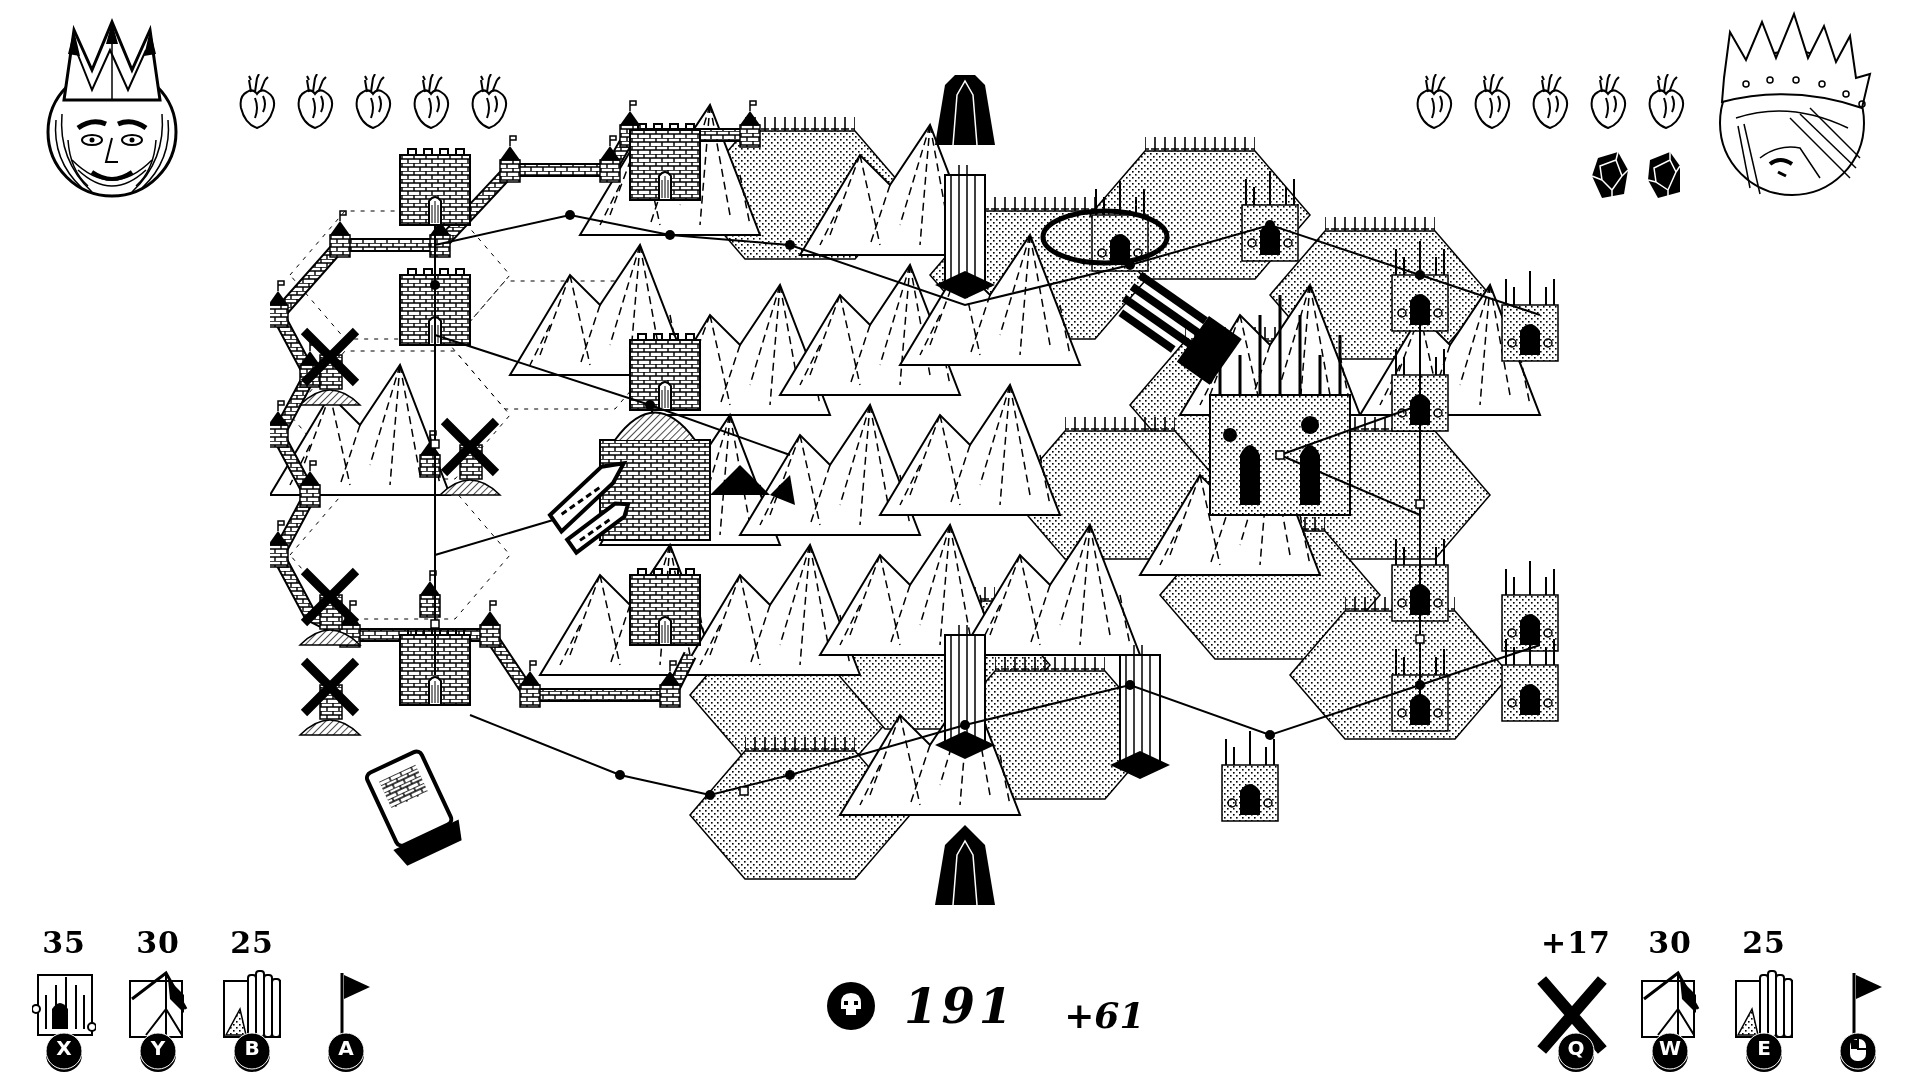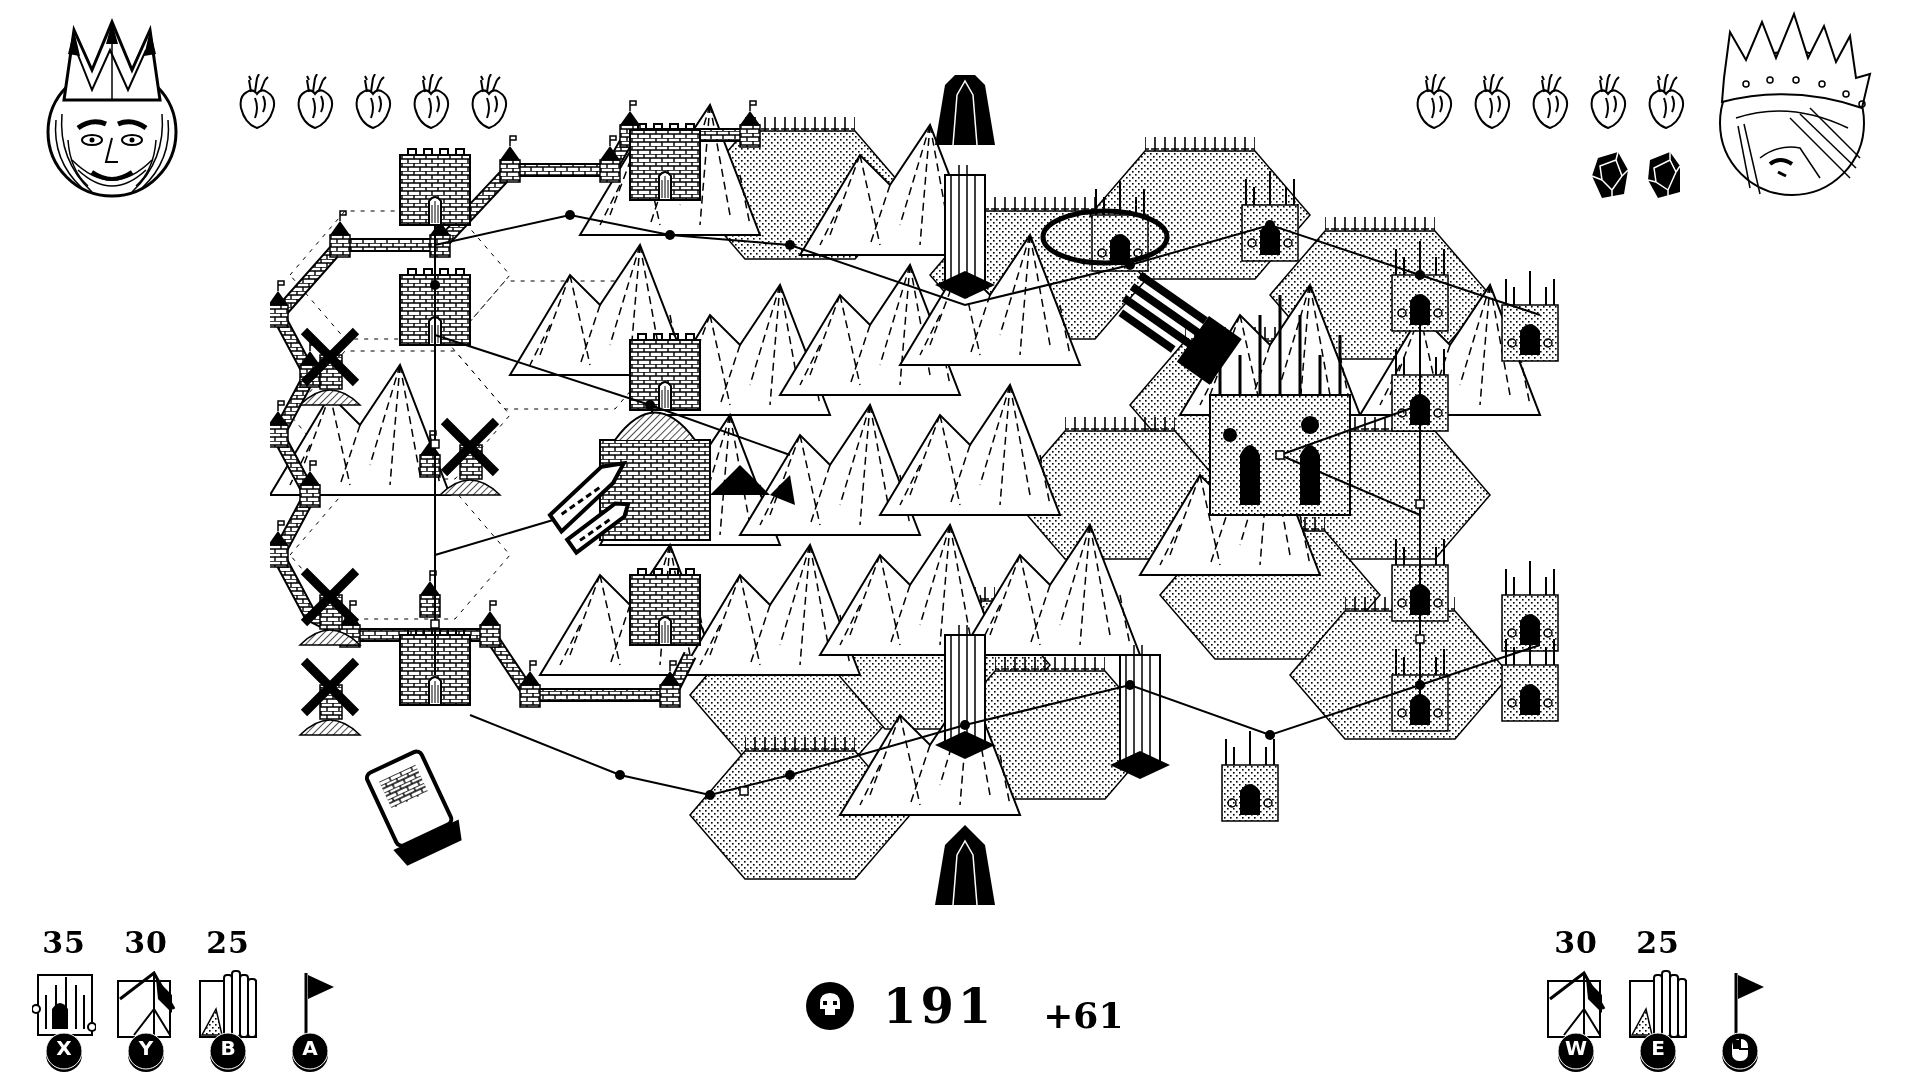--- a/index.html
+++ b/index.html
@@ -17,30 +17,30 @@
 
   
   .gems { position: absolute; display: flex; gap: 14px; top: 150px; left: 1590px; }
   .gem { width: 40px; height: 50px; }
 
   
   .map { position: absolute; left: 270px; top: 75px; width: 1380px; height: 870px; }
   .map svg { width: 100%; height: 100%; }
 
   
-  .hud-group { position: absolute; top: 925px; display: flex; gap: 2px; }
+  .hud-group { position: absolute; top: 925px; display: flex; gap: 14px; }
   .slot { position: relative; width: 80px; height: 150px; }
   .slot .cost { position: absolute; top: 0; left: 0; width: 80px; text-align: center;
     font-family: "DejaVu Serif", serif; font-size: 30px; font-weight: bold; letter-spacing: 1px; }
   .slot .card { position: absolute; top: 44px; left: 8px; width: 64px; height: 72px; }
   .slot .key { position: absolute; top: 104px; left: 20px; width: 40px; height: 44px; }
   .key-label { position: absolute; top: 111px; left: 20px; width: 40px; text-align: center;
     color: #fff; font-family: "DejaVu Sans", sans-serif; font-weight: bold; font-size: 20px; }
 
-  .score { position: absolute; top: 975px; left: 805px; display: flex; align-items: center; gap: 28px; }
+  .score { position: absolute; top: 975px; left: 826px; display: flex; align-items: center; gap: 28px; font-style: italic; }
   .skull-badge { width: 50px; height: 50px; }
   .score-value { font-family: "DejaVu Serif", serif; font-weight: bold; font-size: 48px; letter-spacing: 4px; }
   .score-delta { font-family: "DejaVu Serif", serif; font-weight: bold; font-size: 36px; margin-left: 20px; margin-top: 19px; }
 </style>
 </head>
 <body>
 
 <div class="portrait" style="left:22px; top:10px;">
   <svg viewBox="0 0 180 190">
     <circle cx="90" cy="122" r="64" fill="#fff" stroke="#000" stroke-width="3"></circle>
@@ -463,20 +463,30 @@
     <path d="M15 22 Q15 12 25 12 Q35 12 35 22 L35 28 L30 28 L30 34 L20 34 L20 28 L15 28 Z" fill="#fff"></path>
     <rect x="18" y="20" width="4" height="4" fill="#000"></rect>
       <rect x="28" y="20" width="4" height="4" fill="#000"></rect>
   </svg>
   <span class="score-value">191</span>
   <span class="score-delta">+61</span>
 </div>
 
 <div class="hud-group" style="left:1536px;">
   <div class="slot">
+    <div class="cost">+17</div>
+    <svg class="card" viewBox="0 0 64 72" style="left:-6px; top:48px; width:84px; height:84px;">
+      <path d="M6 6 L58 66 M58 6 L6 66" stroke="#000" stroke-width="10"></path>
+    </svg>
+    <svg class="key" viewBox="0 0 40 44">
+        <use href="#keycap"></use>
+      </svg>
+    <div class="key-label">Q</div>
+  </div>
+  <div class="slot">
     <div class="cost">30</div>
     <svg class="card" viewBox="0 0 64 72">
       <rect x="4" y="12" width="52" height="56" fill="#fff" stroke="#000" stroke-width="2"></rect>
       <path d="M6 30 L40 4 L60 40" stroke="#000" stroke-width="3" fill="none"></path>
       <path d="M40 4 V66 M40 40 L20 66 M40 40 L56 66" stroke="#000" stroke-width="2"></path>
       <path d="M42 10 L58 26 L58 44 L44 30 Z" fill="#000"></path>
     </svg>
     <svg class="key" viewBox="0 0 40 44">
         <use href="#keycap"></use>
       </svg>

